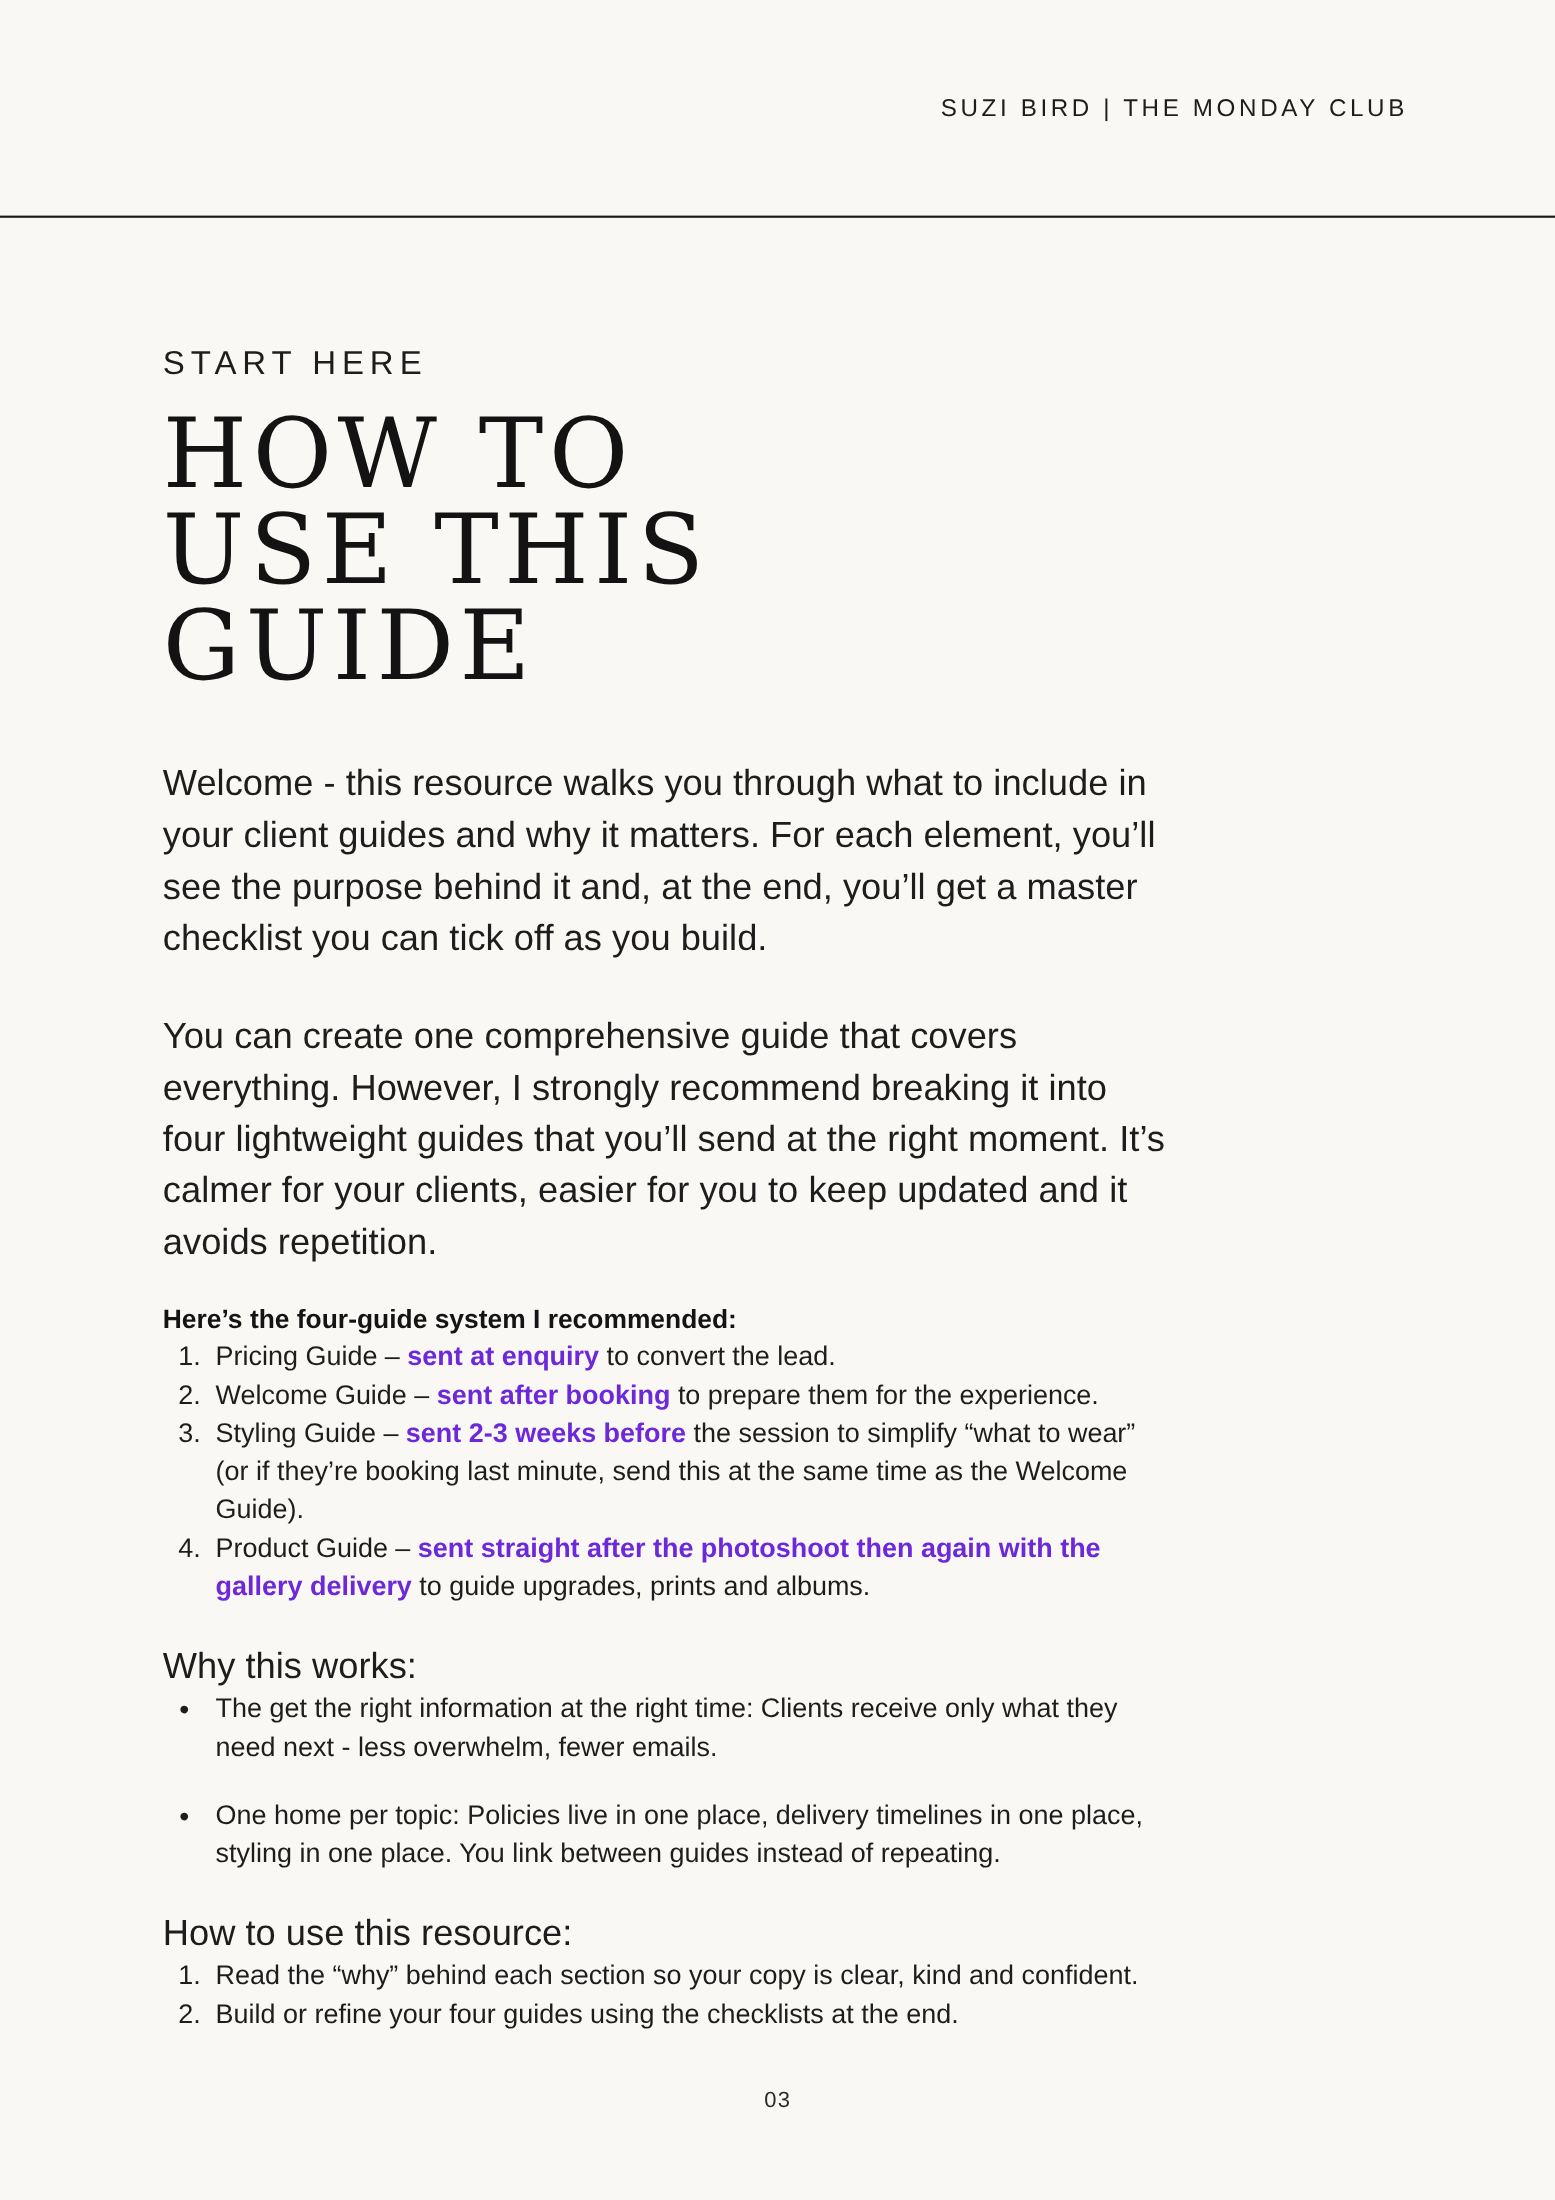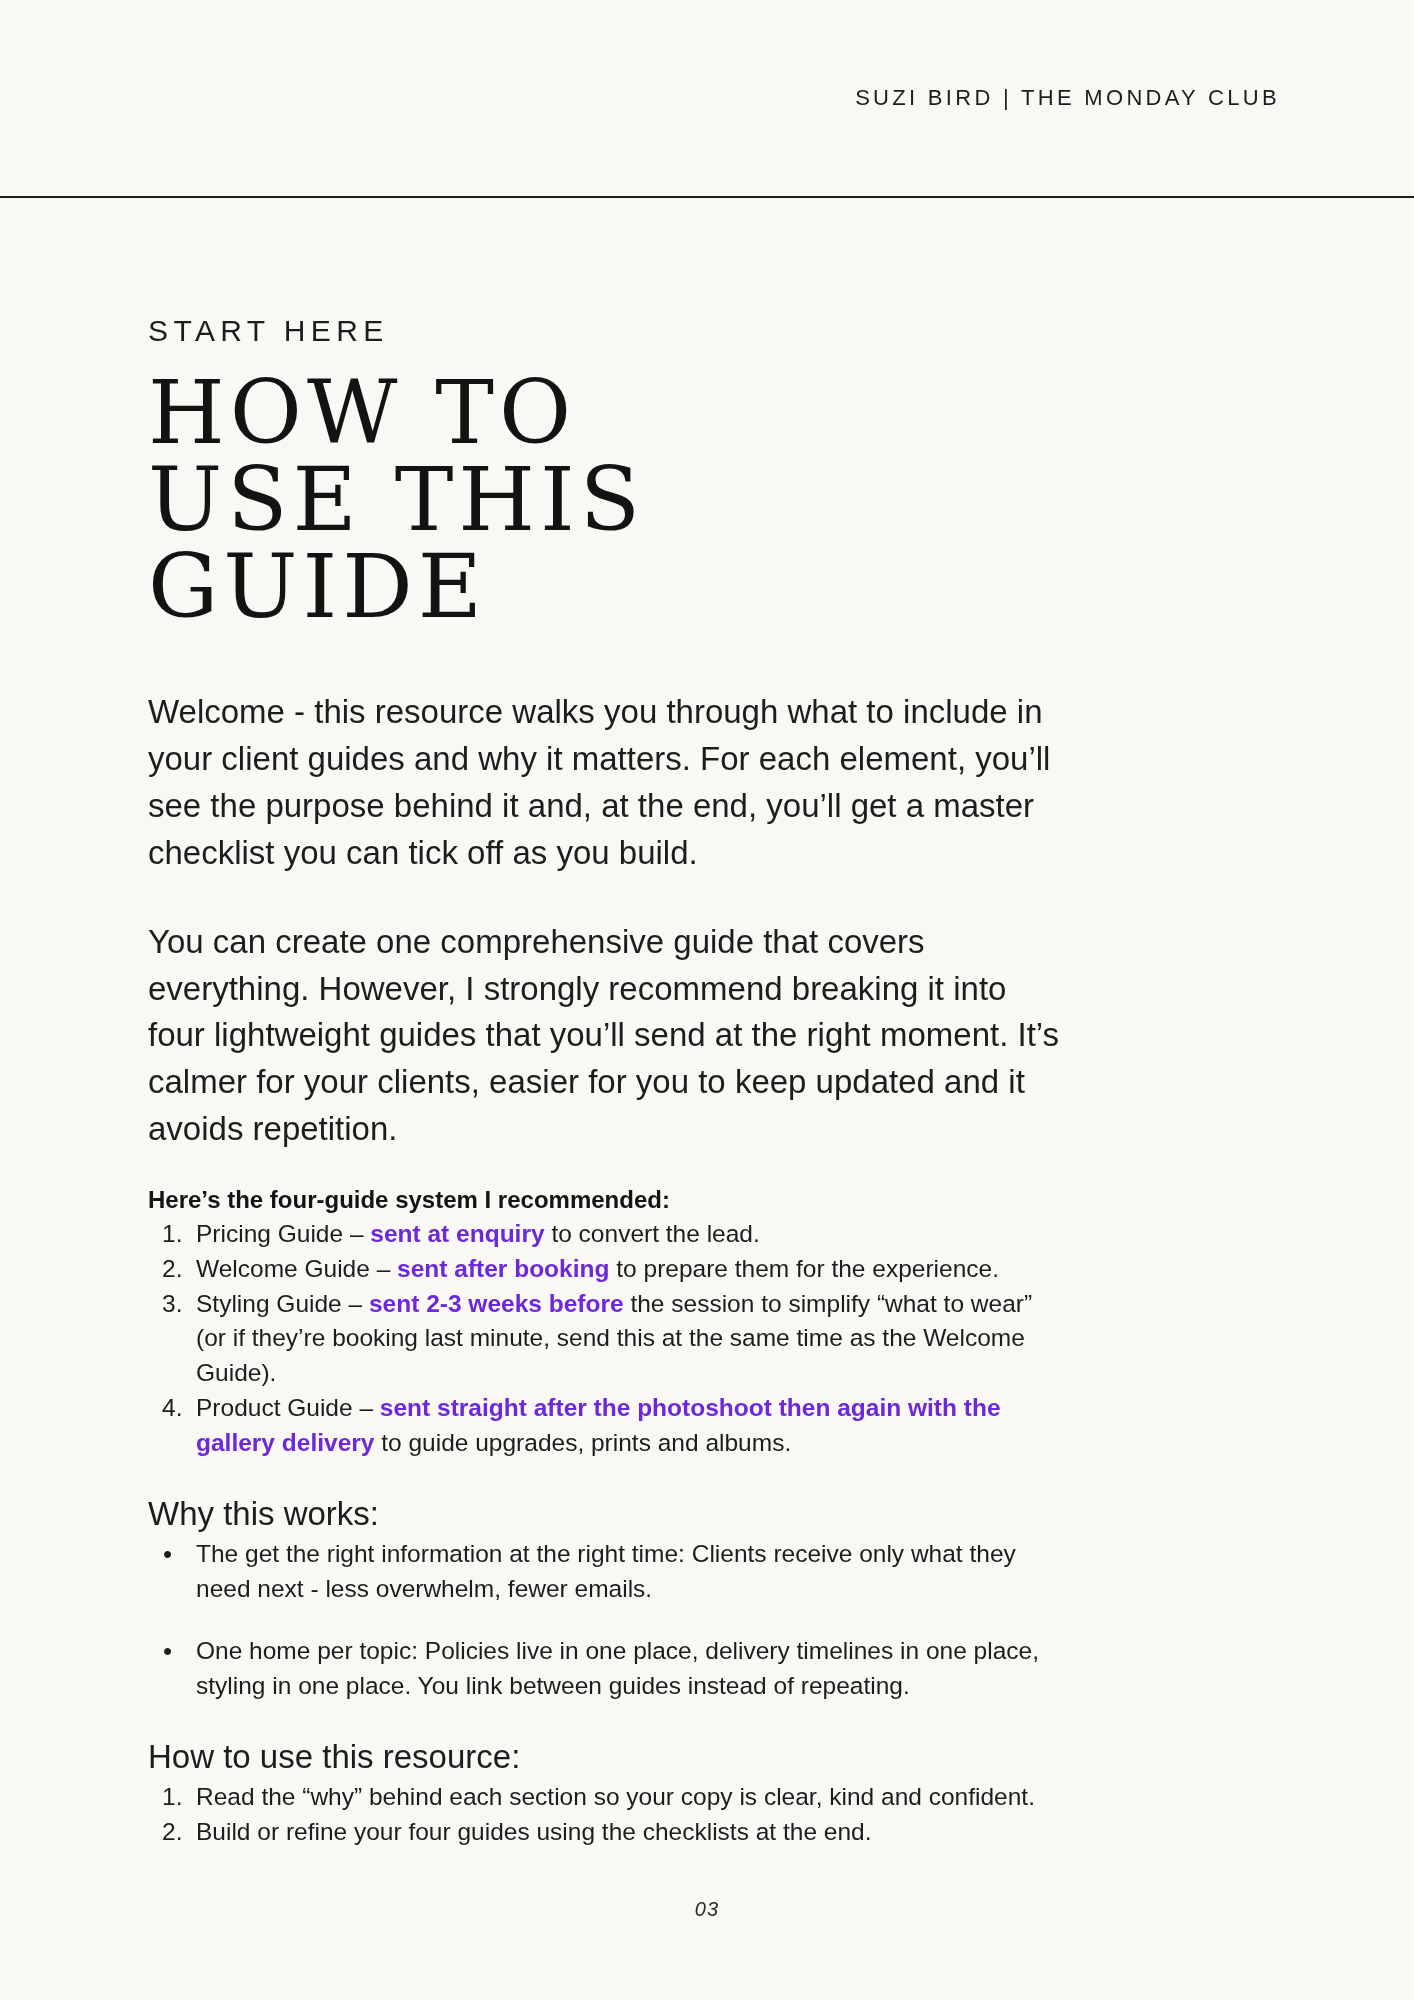--- a/index.html
+++ b/index.html
@@ -132,21 +132,20 @@
   }
   b, strong { font-weight: bold; color: #6d28d9; }
 
   
   .page-footer {
     position: absolute;
     left: 0;
     right: 0;
     top: 1898px;
     text-align: center;
-    font-style: italic;
   }
   .page-number {
     font-size: 20px;
     letter-spacing: 1.2px;
     color: #2a2a2a;
   }
 </style>
 </head>
 <body>
 

